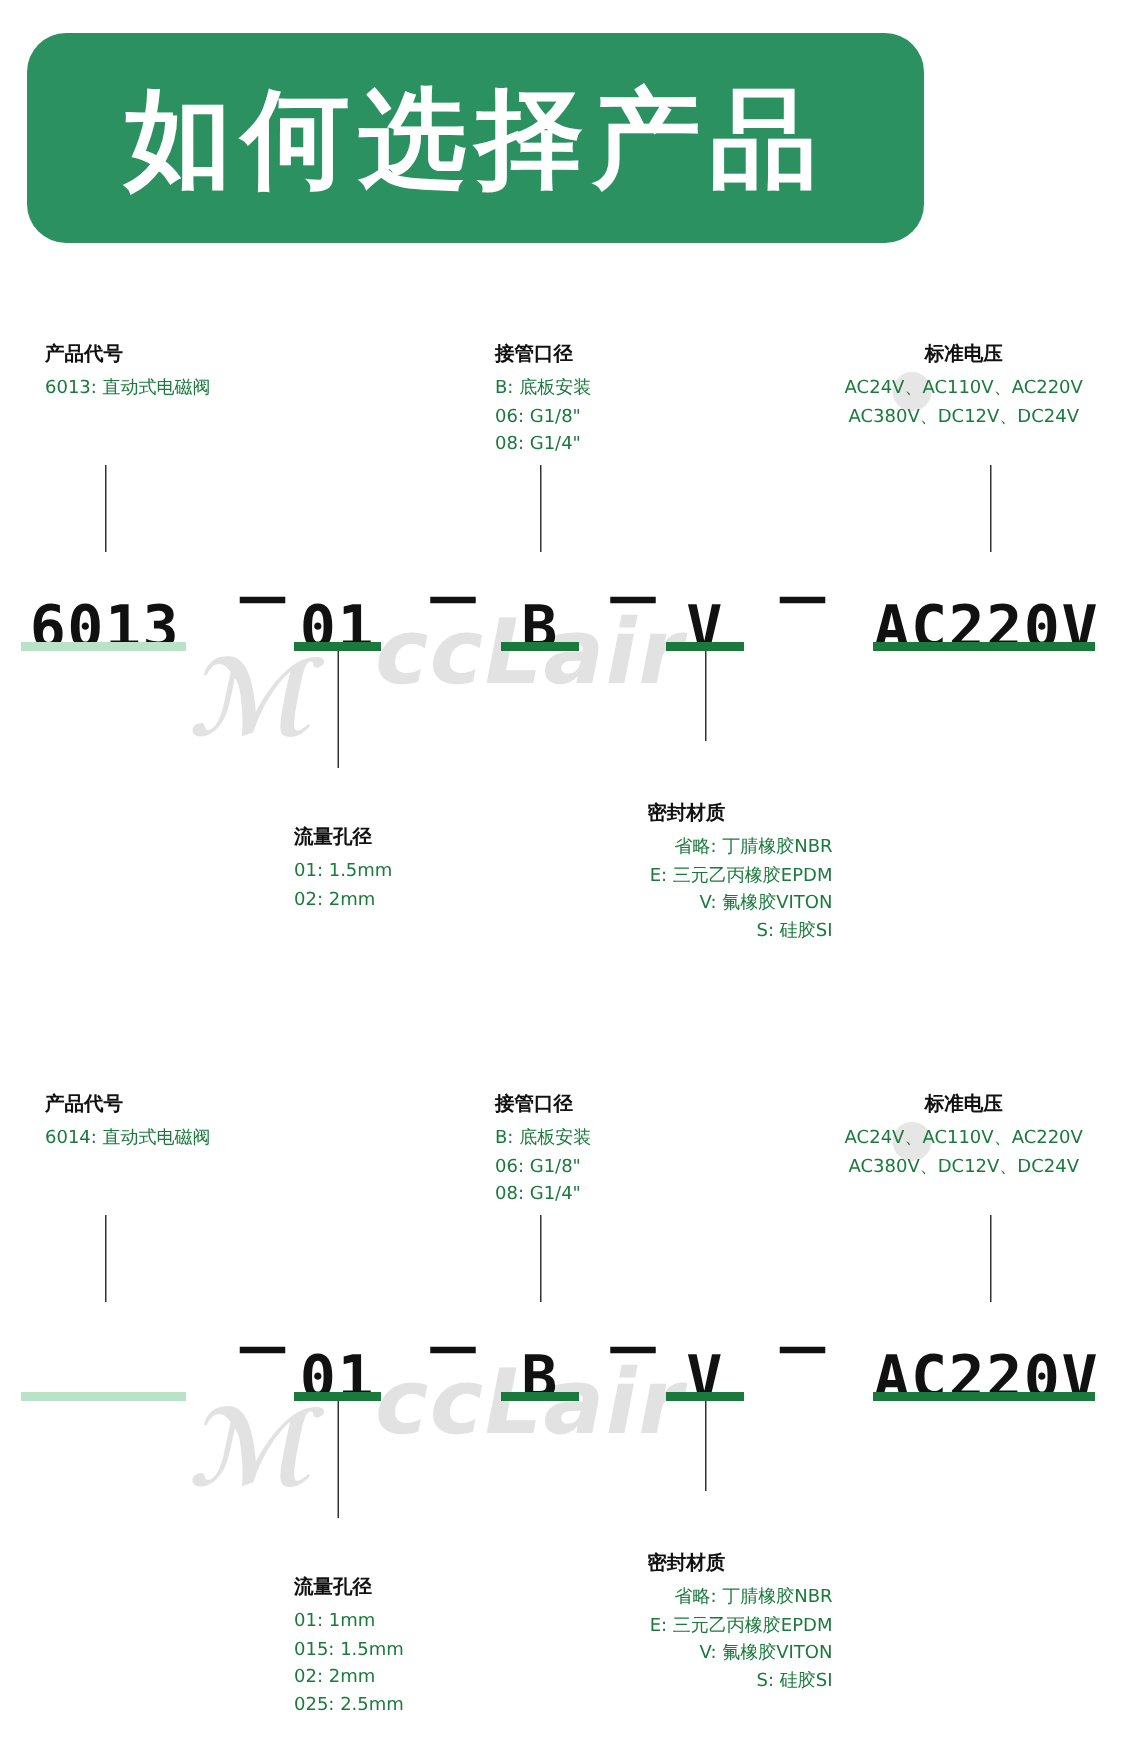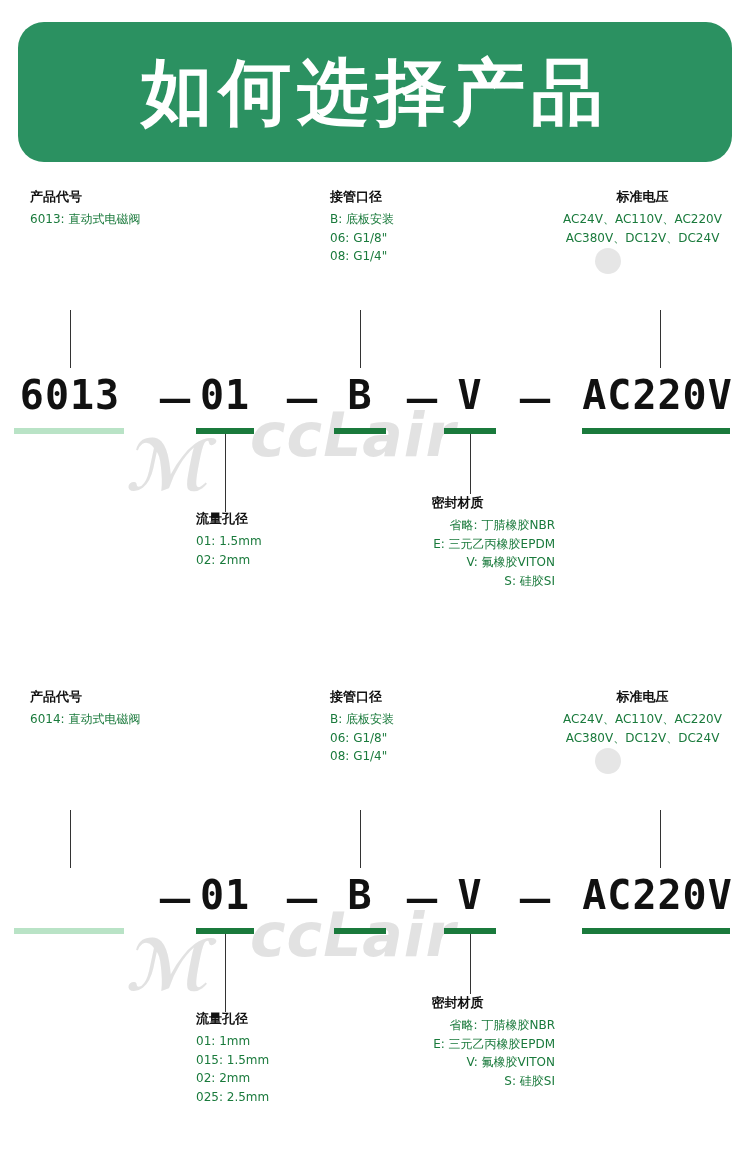--- a/index.html
+++ b/index.html
@@ -12,21 +12,21 @@
   .page {
     position: relative;
     width: 750px; height: 1170px;
     overflow: hidden;
     background: #ffffff;
   }
   
   .banner {
     position: absolute;
     left: 18px; top: 22px;
-    width: 714px; height: 140px;
+    width: 598px; height: 140px;
     background: #2b9161;
     border-radius: 26px;
     display: flex;
     align-items: center;
     justify-content: center;
   }
   .banner-title {
     color: #ffffff;
     font-size: 72px;
     font-weight: bold;
@@ -65,20 +65,21 @@
   }
   .code {
     position: absolute;
     font-size: 40px;
     font-weight: bold;
     color: #111;
     font-family: "DejaVu Sans Mono", "Liberation Mono", monospace;
     letter-spacing: 1px;
     white-space: nowrap;
     text-align: center;
+    margin-top: 24px;
   }
   .dash {
     position: absolute;
     font-size: 34px;
     font-weight: bold;
     color: #111;
     font-family: "DejaVu Sans", sans-serif;
   }
   .underline {
     position: absolute;
@@ -88,21 +89,21 @@
   .underline.pale {
     background: #b9e3c6;
   }
   
   .vline {
     position: absolute;
     width: 1px;
     background: #333;
   }
   
-  .label-group { position: absolute; }
+  .label-group { position: absolute; margin-top: 39px; }
   .lg-title {
     font-size: 13px;
     font-weight: bold;
     color: #111;
     margin-bottom: 4px;
     white-space: nowrap;
     font-family: "DejaVu Sans", "Liberation Sans", sans-serif;
   }
   .lg-line {
     font-size: 12px;

